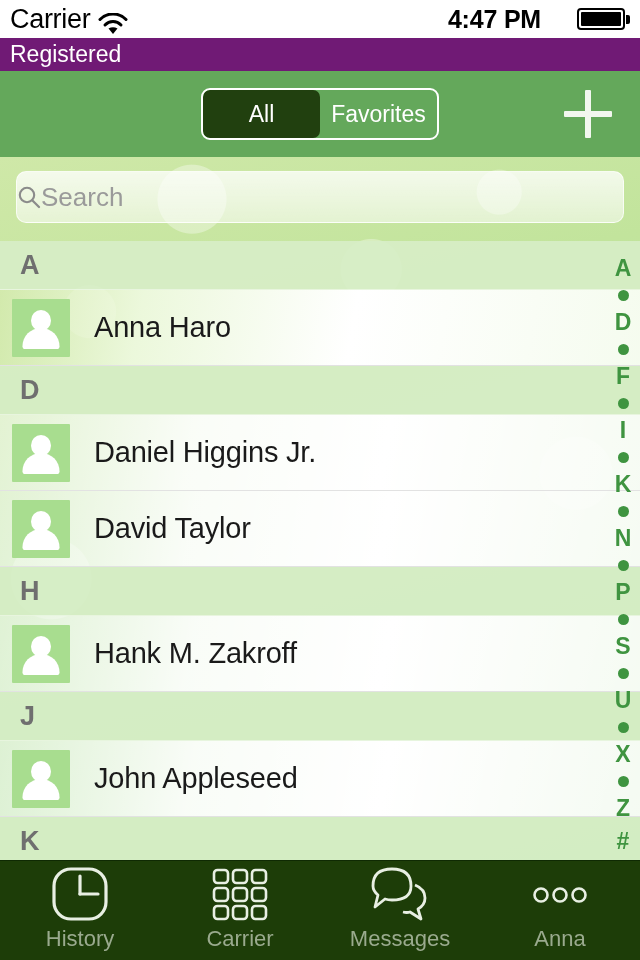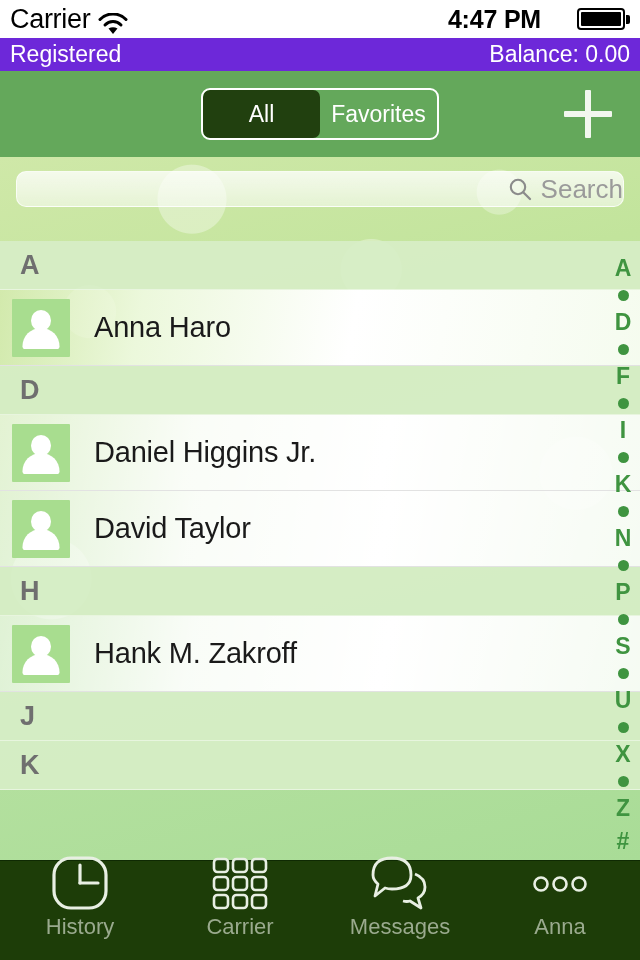--- a/index.html
+++ b/index.html
@@ -27,21 +27,21 @@
     letter-spacing:-0.2px;
   }
   .sb-right { position:absolute; right:10px; top:8px; display:flex; align-items:center; }
   .battery { width:48px; height:22px; border:2px solid #000; border-radius:4px; padding:2px; }
   .battery i { display:block; width:100%; height:100%; background:#000; border-radius:1px; }
   .battery-cap { width:4px; height:9px; background:#000; border-radius:0 2px 2px 0; margin-left:1px; }
 
   
   .regbar {
     position:absolute; top:38px; left:0; width:640px; height:33px;
-    background:#6d28d9; color:#fff;
+    background:#701a75; color:#fff;
     display:flex; align-items:center; justify-content:space-between;
     padding:0 10px;
     font-size:23px; font-family:"Liberation Sans", sans-serif;
   }
 
   
   .navbar {
     position:absolute; top:71px; left:0; width:640px; height:86px;
     background:#64a85b;
     display:flex; align-items:center; justify-content:center;
@@ -75,24 +75,24 @@
       radial-gradient(circle at 14% 22%, rgba(255,255,255,.45) 0 26px, transparent 27px),
       radial-gradient(circle at 30% 6%,  rgba(255,255,255,.35) 0 34px, transparent 35px),
       radial-gradient(circle at 58% 16%, rgba(255,255,255,.32) 0 30px, transparent 31px),
       radial-gradient(circle at 78% 5%,  rgba(255,255,255,.30) 0 22px, transparent 23px),
       radial-gradient(circle at 8% 60%,  rgba(255,255,255,.25) 0 40px, transparent 41px),
       radial-gradient(circle at 90% 45%, rgba(255,255,255,.22) 0 36px, transparent 37px),
       linear-gradient(165deg, #cfe8a8 0%, #c2e49c 28%, #b9e2a2 55%, #a9dc97 100%);
   }
   .searchwrap { padding:14px 16px 0 16px; }
   .searchbar {
-    height:36px; border-radius:10px;
+    height:52px; border-radius:10px;
     background:linear-gradient(180deg, rgba(255,255,255,.78), rgba(255,255,255,.52));
     border:1px solid rgba(255,255,255,.7);
-    display:flex; align-items:center; justify-content:flex-end; gap:9px;
+    display:flex; align-items:center; justify-content:flex-start; 
   }
   .search-icon { width:24px; height:24px; position:relative; display:inline-block; }
   .search-ph { font-size:26px; color:#9a9a9a; font-family:"Liberation Sans", sans-serif; }
 
   .list { position:absolute; top:84px; left:0; width:640px; height:619px; }
 
   .sec-header {
     height:49px; background:rgba(215,238,199,.92);
     display:flex; align-items:center; padding-left:20px;
     font-size:27px; font-weight:bold; color:#6f6f6f;
@@ -138,21 +138,21 @@
   }
 
   
   .tabbar {
     position:absolute; bottom:0; left:0; width:640px; height:100px;
     background:#1d3d08; display:flex;
     border-top:1px solid #0f2a03;
   }
   .tab {
     flex:1; display:flex; flex-direction:column;
-    align-items:center; justify-content:flex-end; padding-bottom:20px; gap:4px;
+    align-items:center; justify-content:flex-end; padding-bottom:8px; gap:4px;
   }
   .tab .ico { height:56px; display:flex; align-items:center; justify-content:center; }
   .tab .lbl {
     font-size:22px; color:#9aaa8e; font-family:"Liberation Sans", sans-serif;
   }
   .tab.active .lbl { color:#ffffff; }
 </style>
 </head>
 <body>
 
@@ -173,21 +173,20 @@
     <div class="sb-right">
       <div class="battery">
           <i></i>
         </div>
       <div class="battery-cap"></div>
     </div>
   </div>
 
   <div class="regbar">
     <span>Registered</span>
-    <span>Balance: 0.00</span>
   </div>
 
   <div class="navbar">
     <div class="segmented">
       <div class="seg active">All</div>
       <div class="seg">Favorites</div>
     </div>
     <div class="addbtn"></div>
   </div>
 
@@ -235,20 +234,27 @@
       <div class="sec-header">H</div>
       <div class="row">
         <div class="avatar">
           <div class="head"></div>
             <div class="body"></div>
         </div>
         <div class="row-name">Hank M. Zakroff</div>
       </div>
 
       <div class="sec-header">J</div>
+      <div class="row">
+        <div class="avatar">
+          <div class="head"></div>
+            <div class="body"></div>
+        </div>
+        <div class="row-name">John Appleseed</div>
+      </div>
 
       <div class="sec-header">K</div>
     </div>
   </div>
 
   <div class="alpha-index">
     <span class="ch">A</span>
     <span class="dot"></span>
     <span class="ch">D</span>
     <span class="dot"></span>

